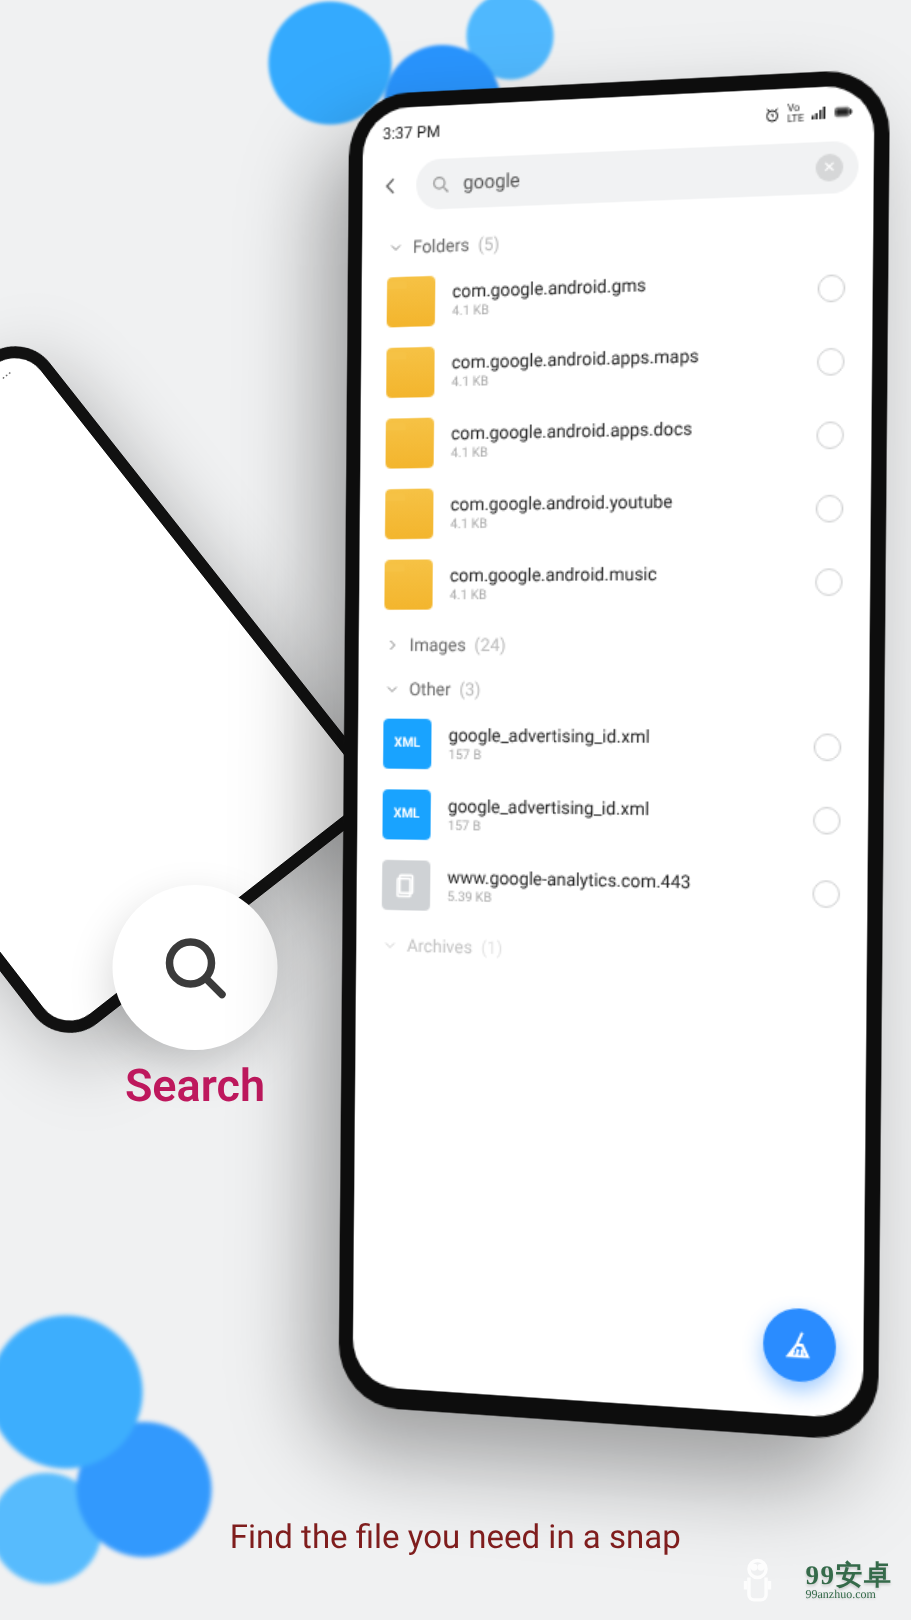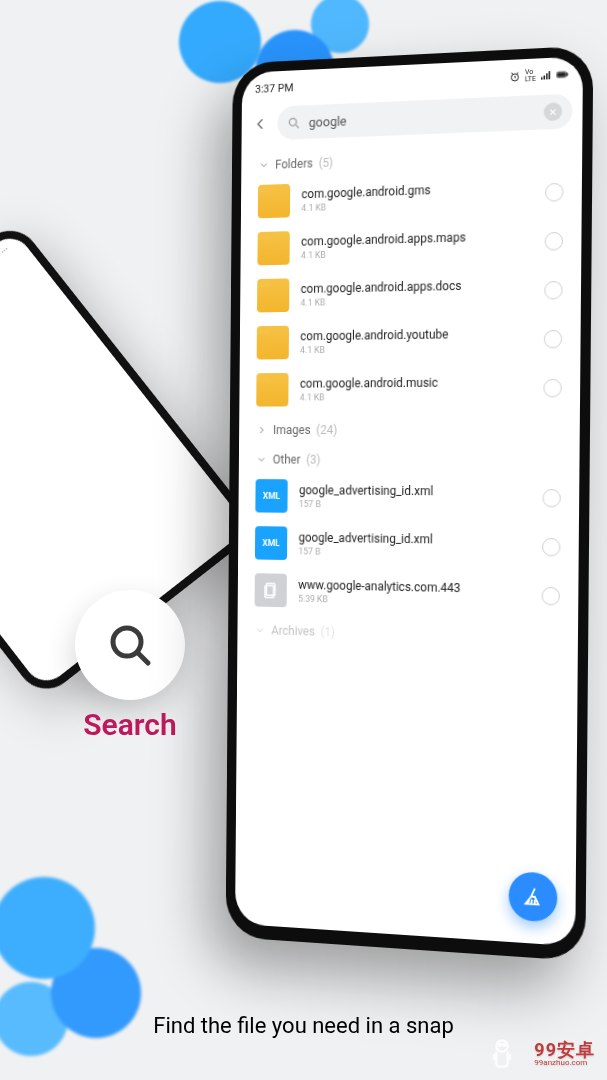--- a/index.html
+++ b/index.html
@@ -55,24 +55,24 @@
 .icon.doc{background:#cfd2d5;}
 .icon.doc svg{width:18px;height:18px;stroke:#fff;}
 .meta{display:flex;flex-direction:column;gap:2px;min-width:0;}
 .meta .name{font-size:12px;color:#222;white-space:nowrap;overflow:hidden;text-overflow:ellipsis;max-width:190px;}
 .meta .size{font-size:9px;color:#aaa;}
 
 .fab{position:absolute;right:18px;bottom:22px;width:48px;height:48px;border-radius:24px;background:#2a8cff;box-shadow:0 6px 14px rgba(42,140,255,.45);display:flex;align-items:center;justify-content:center;}
 .fab svg{width:22px;height:22px;stroke:#fff;fill:none;}
 
 
-.tagline{position:absolute;left:0;right:0;bottom:42px;text-align:center;font-size:22px;color:#000000;}
-
-
-.watermark{position:absolute;right:12px;bottom:10px;display:flex;align-items:center;gap:18px;color:#b91c1c;opacity:.85;text-shadow:0 1px 2px rgba(0,0,0,.2);}
+.tagline{position:absolute;left:0;right:0;bottom:42px;text-align:center;font-size:22px;color:#7f1d1d;}
+
+
+.watermark{position:absolute;right:12px;bottom:10px;display:flex;align-items:center;gap:18px;color:#14532d;opacity:.85;text-shadow:0 1px 2px rgba(0,0,0,.2);font-family:Liberation Serif, serif;}
 .watermark .logo{width:28px;height:32px;}
 .watermark .txt{display:flex;flex-direction:column;line-height:1;}
 .watermark .big{font-size:18px;font-weight:700;letter-spacing:1px;}
 .watermark .small{font-size:8px;}
 </style>
 </head>
 <body>
 
 <div class="canvas">
   <div class="ink top"></div>

